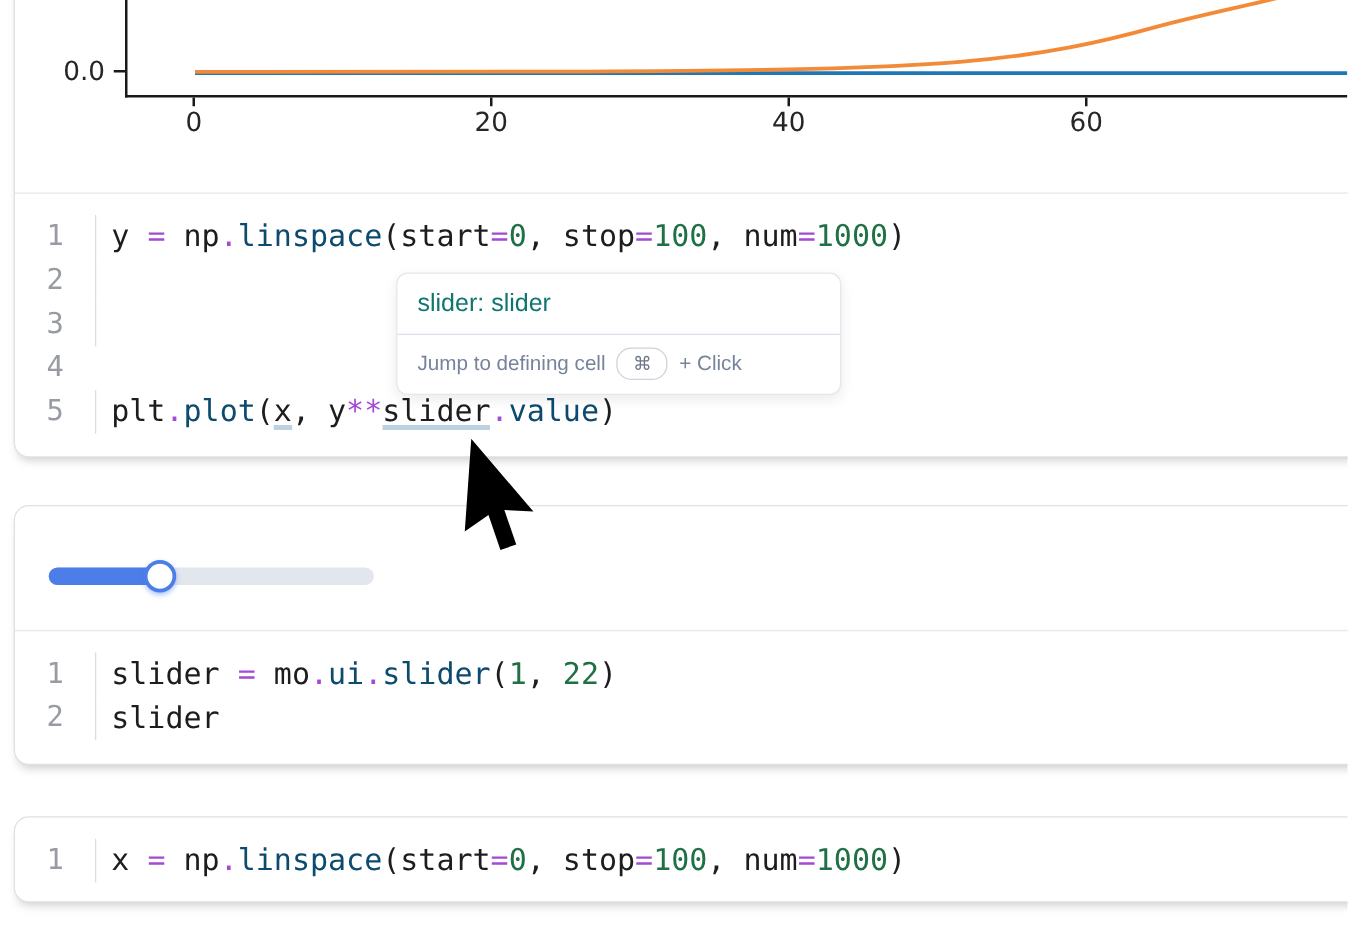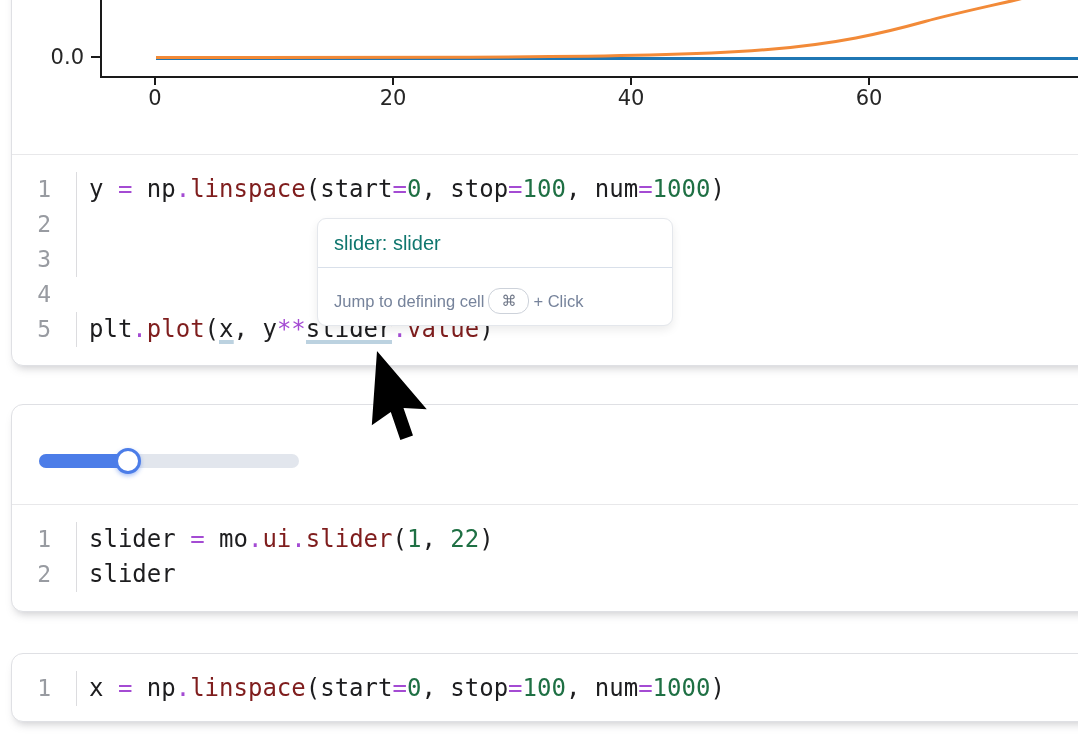--- a/index.html
+++ b/index.html
@@ -22,21 +22,21 @@
     font-family:"DejaVu Sans Mono", monospace;font-size:24px;line-height:35px;
     white-space:pre;
   }
   .ln{
     width:64px;box-sizing:border-box;padding-right:25px;text-align:right;
     color:#989ba1;flex:none;font-size:23px;
   }
   .tok{border-left:1px solid #dcdcdf;padding-left:12px;color:#1d1d1f;}
   .t-p{color:#1d1d1f;}
   .t-o{color:#a44bd3;}
-  .t-f{color:#7f1d1d;margin-top:27px;}
+  .t-f{color:#0c4a6e;margin-top:27px;}
   .t-n{color:#1f7044;}
   .t-pu,.t-pu2{
     color:#1d1d1f;
     background:linear-gradient(#bcd2e0,#bcd2e0) no-repeat bottom/100% 4px;
     padding-bottom:1px;
   }
   
   #plot-svg{position:absolute;left:0;top:0;z-index:5;}
   .plot-spacer{height:193px;}
   
@@ -57,22 +57,22 @@
   
   .tooltip{
     position:absolute;left:317px;top:218px;width:356px;z-index:50;
     background:#ffffff;border:1px solid #e4e7ec;border-radius:9px;
     box-shadow:0 4px 10px rgba(0,0,0,0.08);box-sizing:border-box;
   }
   .tooltip-title{
     padding:13px 16px 12px 16px;font-size:20px;color:#0f766e;
   }
   .tooltip-action{
-    border-top:1px solid #d9e0ea;padding:20px 16px 11px 16px;
-    display:flex;align-items:center;gap:4px;
+    border-top:1px solid #d9e0ea;padding:10px 16px 11px 16px;
+    display:flex;align-items:center;gap:9px;
     font-size:16.5px;color:#76839b;
   }
   .kbd-pill{
     display:inline-flex;align-items:center;justify-content:center;
     border:1.5px solid #cdd2da;border-radius:12px;height:24px;
     padding:0 12px;color:#6e7687;font-size:15px;background:#fff;
   }
   
   #cursor{position:absolute;left:376px;top:351px;z-index:60;transform:rotate(4deg);transform-origin:0 0;}
 </style>

